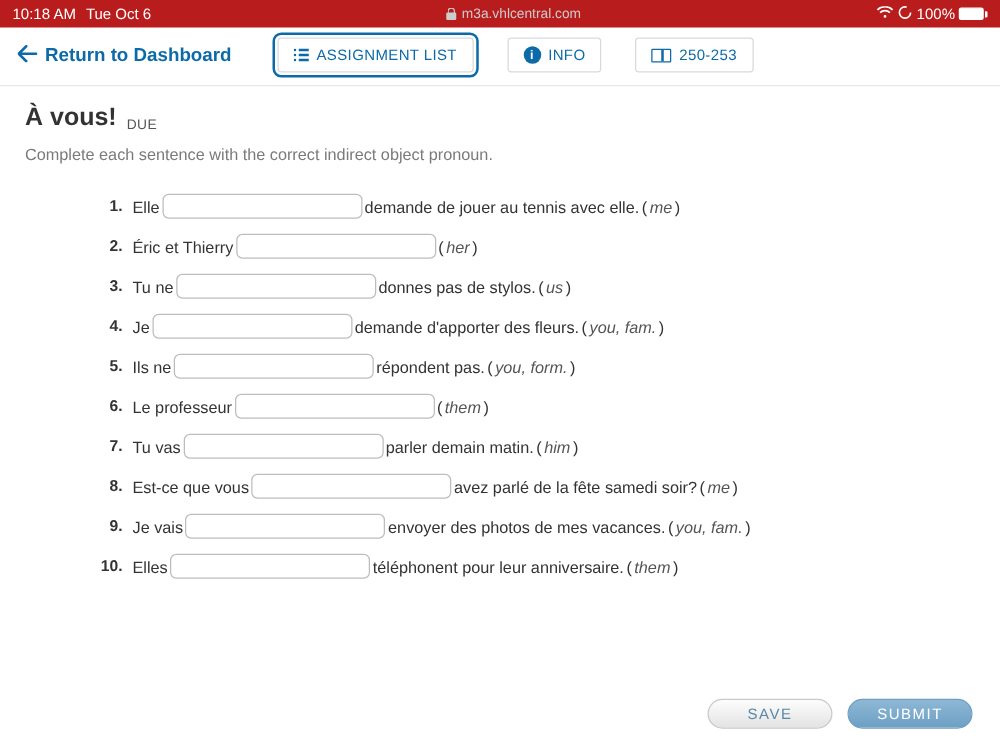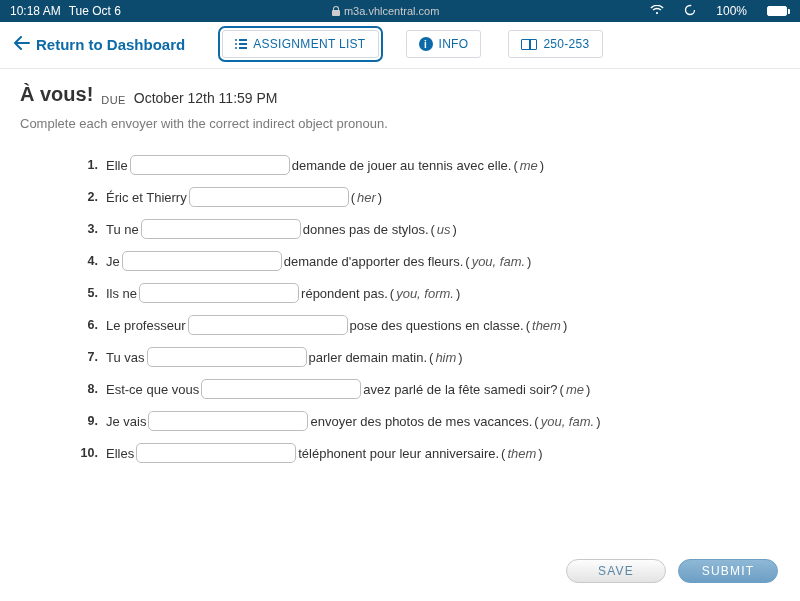--- a/index.html
+++ b/index.html
@@ -1,24 +1,24 @@
 <!DOCTYPE html>
 <html><head>
 <meta charset="utf-8">
 <style>
   * { box-sizing: border-box; margin: 0; padding: 0; }
   html, body { width: 800px; height: 601px; font-family: -apple-system, "Helvetica Neue", Arial, sans-serif; background: #fff; }
   .status-bar {
-    background: #0c4a6e; color: #fff; height: 22px;
+    background: #b91c1c; color: #fff; height: 22px;
     display: flex; align-items: center; justify-content: space-between;
     font-size: 12px; padding: 0 10px; font-weight: 500;
   }
   .status-left { display: flex; align-items: center; gap: 8px; }
   .status-center { display: flex; align-items: center; gap: 4px; font-size: 11px; color: #ccc; }
-  .status-right { display: flex; align-items: center; gap: 20px; }
+  .status-right { display: flex; align-items: center; gap: 3px; }
   .lock { width: 8px; height: 10px; position: relative; }
   .lock::before { content:""; position:absolute; bottom:0; width:8px; height:6px; background:#ccc; border-radius:1px;}
   .lock::after { content:""; position:absolute; top:0; left:1px; width:4px; height:4px; border:1px solid #ccc; border-bottom:none; border-radius:3px 3px 0 0;}
   .batt { display:inline-flex; align-items:center; }
   .batt-body { width:20px; height:10px; border:1px solid #fff; border-radius:2px; position:relative; background:#fff; }
   .batt-tip { width:2px; height:5px; background:#fff; margin-left:1px; border-radius:0 1px 1px 0;}
   .toolbar {
     display:flex; align-items:center; gap: 10px;
     padding: 8px 14px 10px;
     border-bottom: 1px solid #e7e7e7;
@@ -121,23 +121,22 @@
     <div class="tbtn">
       <span class="book-ico"></span>
       <span>250-253</span>
     </div>
   </div>
 
   <div class="content">
     <div class="title-row">
       <span class="title">À vous!</span>
       <span class="due">DUE</span>
-      <span class="due-date">October 12th 11:59 PM</span>
-    </div>
-    <div class="instr">Complete each envoyer with the correct indirect object pronoun.</div>
+    </div>
+    <div class="instr">Complete each sentence with the correct indirect object pronoun.</div>
 
     <div class="qlist" id="qlist">
         <div class="qrow">
           <span class="qnum">1.</span>
           <span class="qtext">
             <span>Elle</span>
             <input class="blank" type="text" style="">
             <span>demande de jouer au tennis avec elle.</span> 
             <span class="paren">(</span>
             <span class="hint">me</span>
@@ -185,21 +184,20 @@
             <span class="paren">(</span>
             <span class="hint">you, form.</span>
             <span class="paren">)</span>
           </span>
         </div>
         <div class="qrow">
           <span class="qnum">6.</span>
           <span class="qtext">
             <span>Le professeur</span>
             <input class="blank" type="text" style="">
-            <span>pose des questions en classe.</span> 
             <span class="paren">(</span>
             <span class="hint">them</span>
             <span class="paren">)</span>
           </span>
         </div>
         <div class="qrow">
           <span class="qnum">7.</span>
           <span class="qtext">
             <span>Tu vas</span>
             <input class="blank" type="text" style="">

